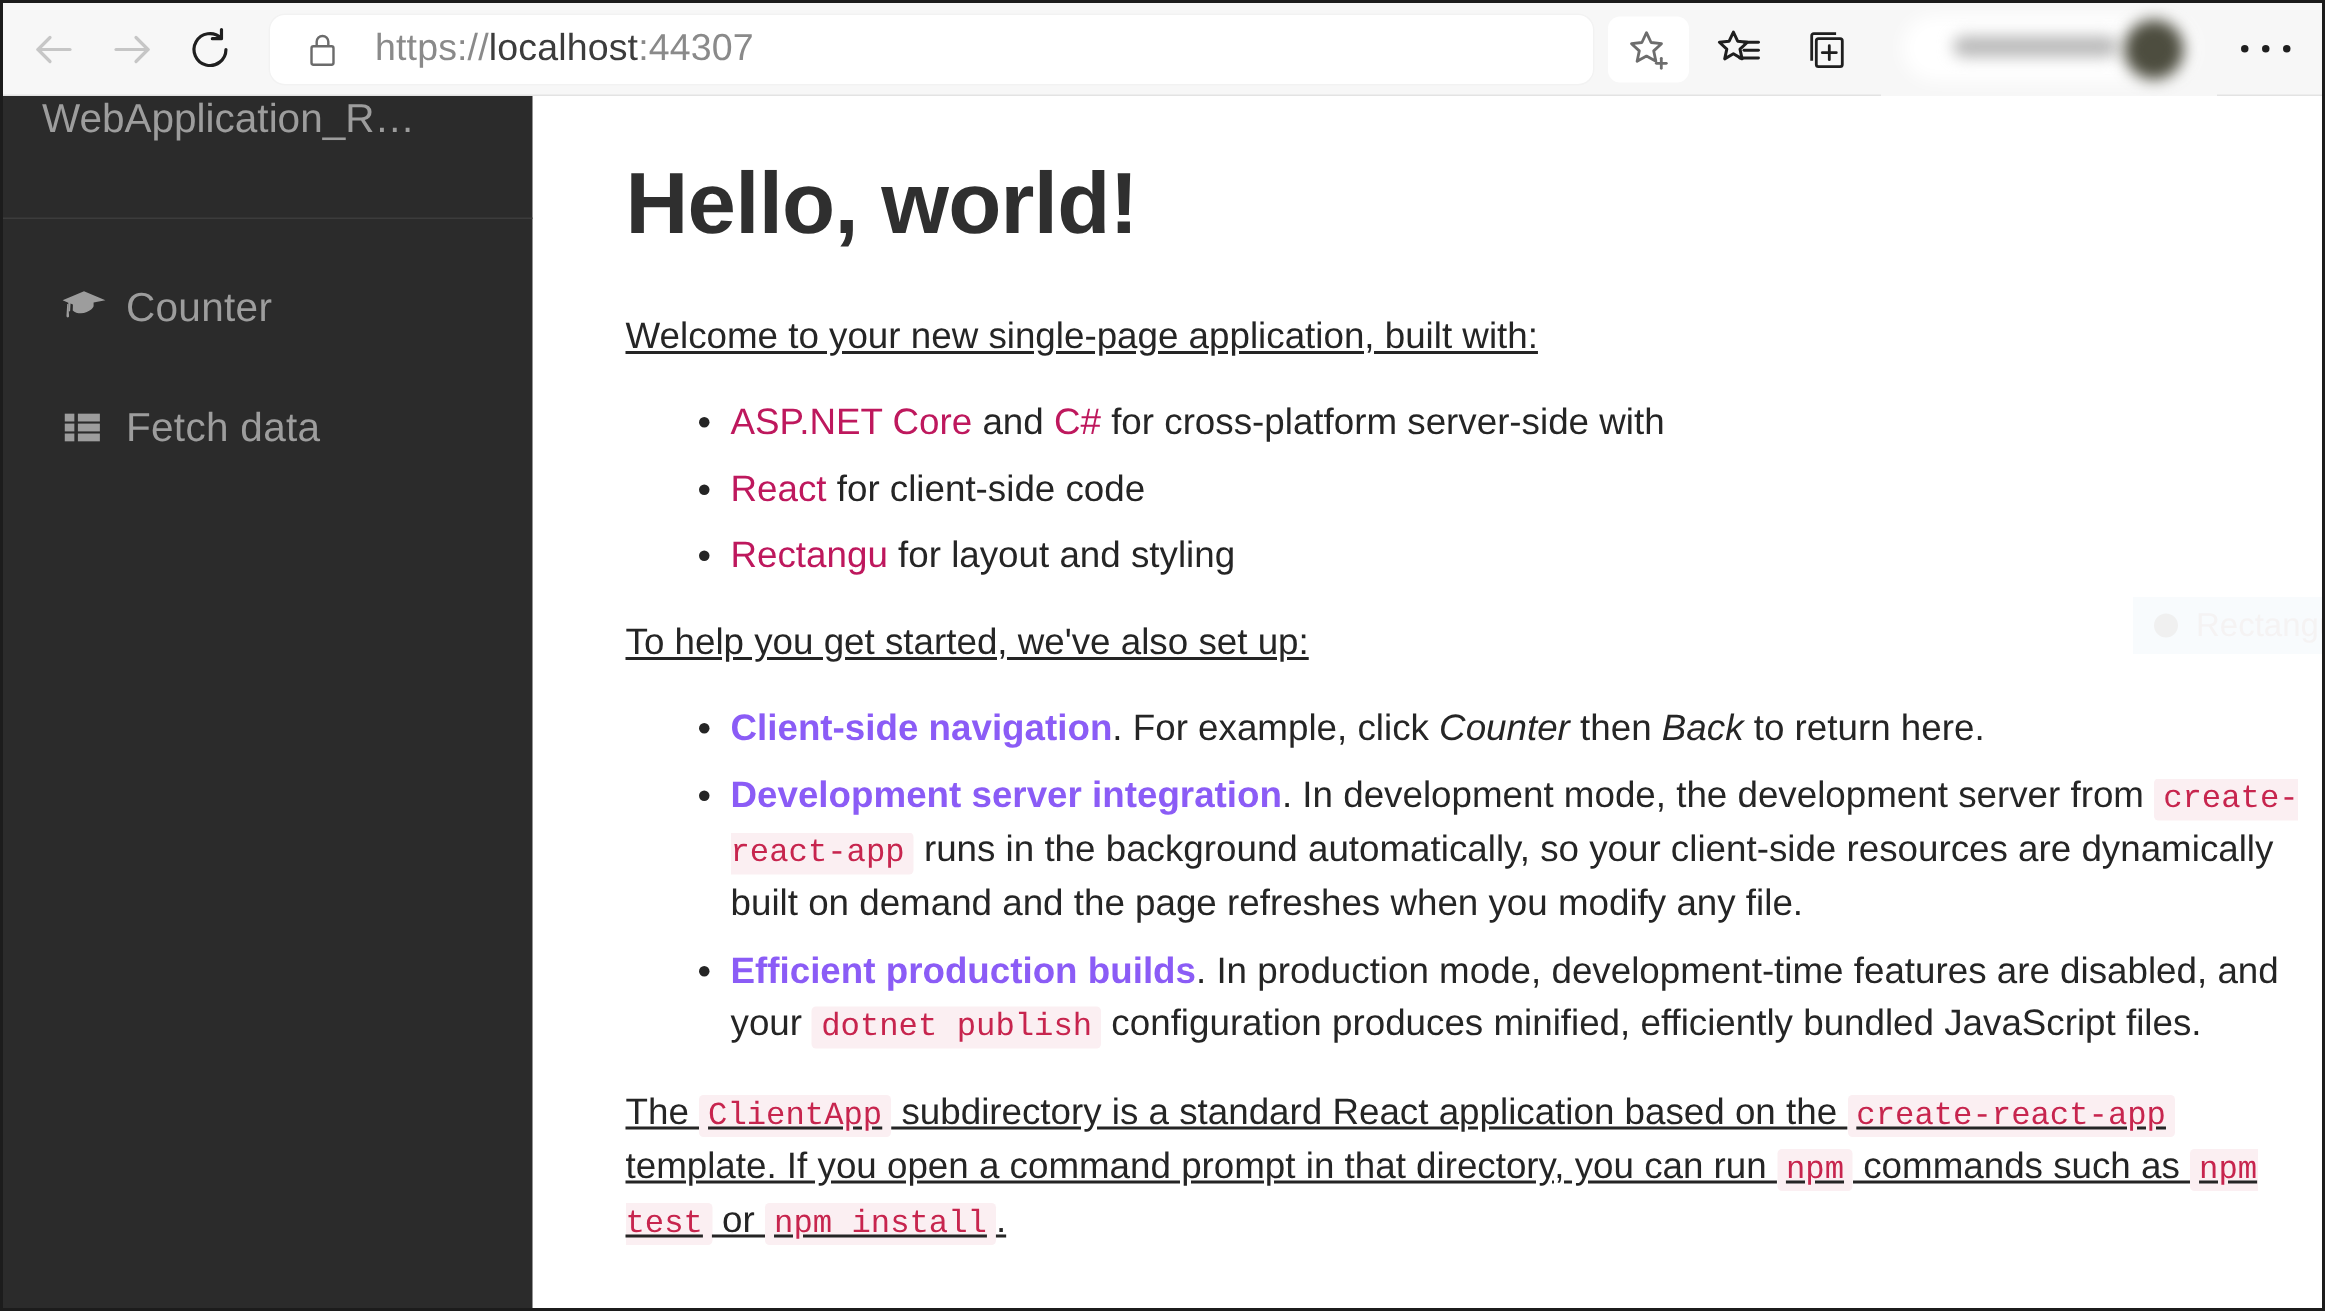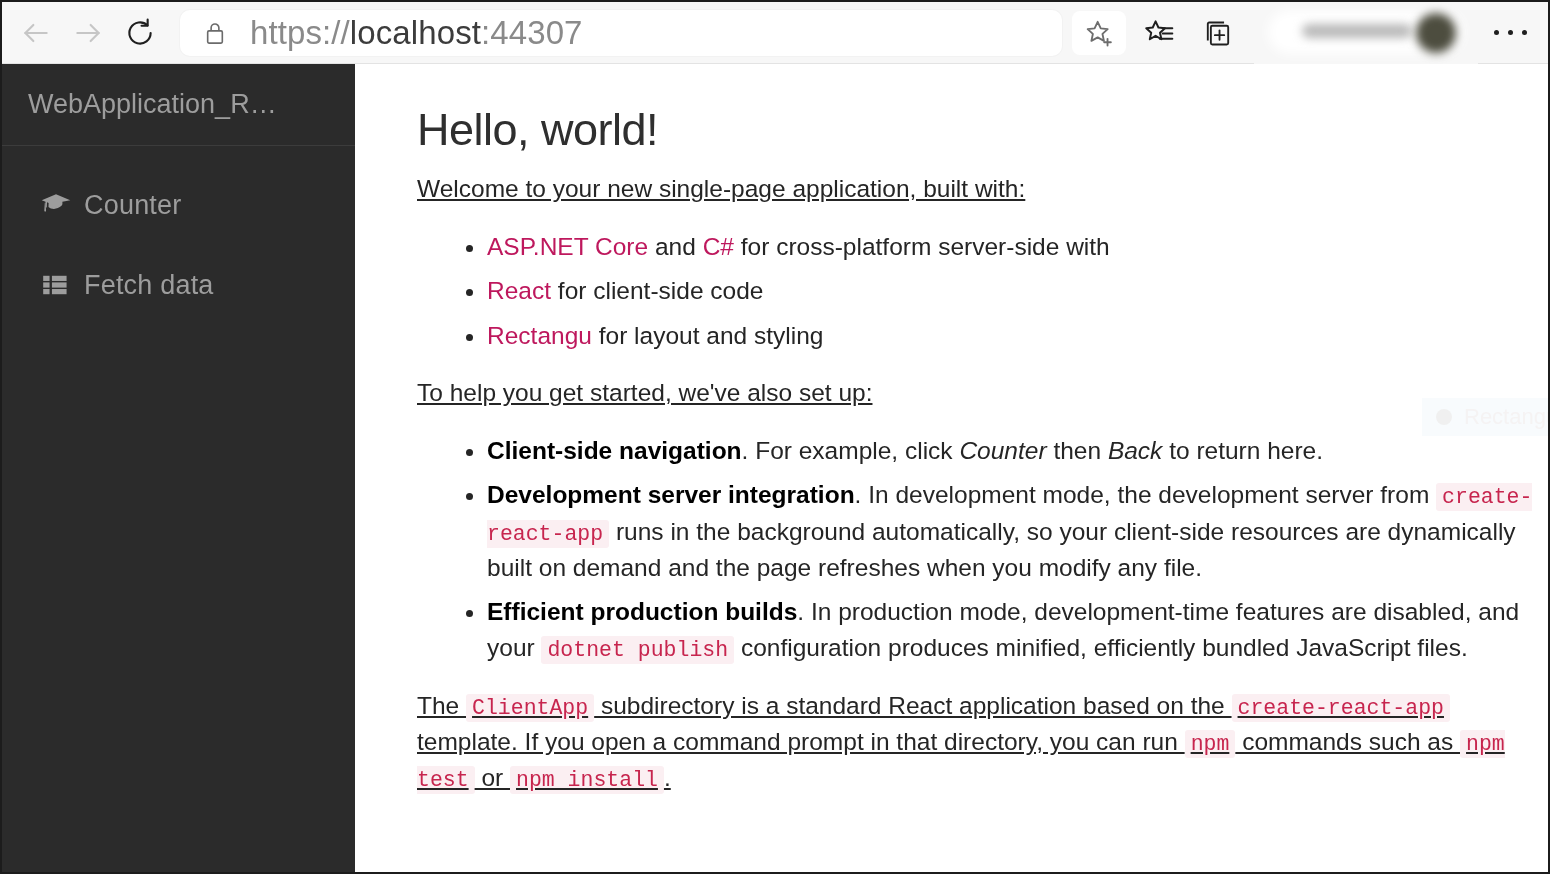--- a/index.html
+++ b/index.html
@@ -49,21 +49,21 @@
     box-shadow: 0 0 0 1px rgba(0,0,0,0.02);
     min-width: 0;
   }
   .lock-wrap {
     width: 46px; height: 40px;
     display: flex; align-items: center; justify-content: center;
     flex: 0 0 auto;
   }
   .url-text {
     flex: 1 1 auto;
-    font-size: 33px;
+    font-size: 25px;
     color: #8a8a8a;
     letter-spacing: 0.1px;
     white-space: nowrap;
     overflow: hidden;
     padding-left: 12px;
   }
   .url-text .host { color: #3c3c3c; }
   .fav-star {
     width: 54px; height: 44px;
     display: flex; align-items: center; justify-content: center;
@@ -135,21 +135,21 @@
   #sidebar {
     width: 353px;
     flex: 0 0 353px;
     background: #2b2b2b;
     display: flex;
     flex-direction: column;
   }
   .brand {
     height: 82px;
     display: flex;
-    align-items: center;
+    align-items: flex-start;
     padding: 0 26px;
     border-bottom: 1px solid #3c3c3c;
   }
   .brand-text {
     font-size: 27px;
     color: #9d9d9d;
     white-space: nowrap;
     overflow: hidden;
   }
   .nav-list { padding: 14px 12px 0 12px; }
@@ -179,43 +179,43 @@
   .nav-item.spaced { margin-top: 12px; }
 
   
   #main {
     flex: 1 1 auto;
     position: relative;
     padding: 42px 0 0 62px;
     min-width: 0;
   }
   h1#hello {
-    font-size: 45px;
-    font-weight: 400;
+    font-size: 58px;
+    font-weight: 700;
     color: #2f2f2f;
     line-height: 1.05;
     letter-spacing: -.5px;
-    margin-bottom: 18px;
+    margin-bottom: 40px;
   }
   #main p, #main li {
     font-size: 24.5px;
     line-height: 1.45;
     color: #252525;
   }
   #main p { margin-bottom: 22px; max-width: 1110px; text-decoration: underline; }
   #main ul {
     margin: 0 0 22px 0;
     padding-left: 70px;
     max-width: 1160px;
   }
   #main ul li { margin-bottom: 9px; }
   #main ul li::marker { color: #252525; }
   a.lnk { color: #be185d; text-decoration: none; }
   i.it { font-style: italic; }
-  b.bd { font-weight: bold; color: #000000; }
+  b.bd { font-weight: bold; color: #8b5cf6; }
   code.cd {
     font-family: "Liberation Mono", "DejaVu Sans Mono", monospace;
     font-size: 21.5px;
     color: #c7254e;
     background: #fbeff2;
     padding: 2px 6px;
     border-radius: 3px;
     white-space: normal;
   }
 

